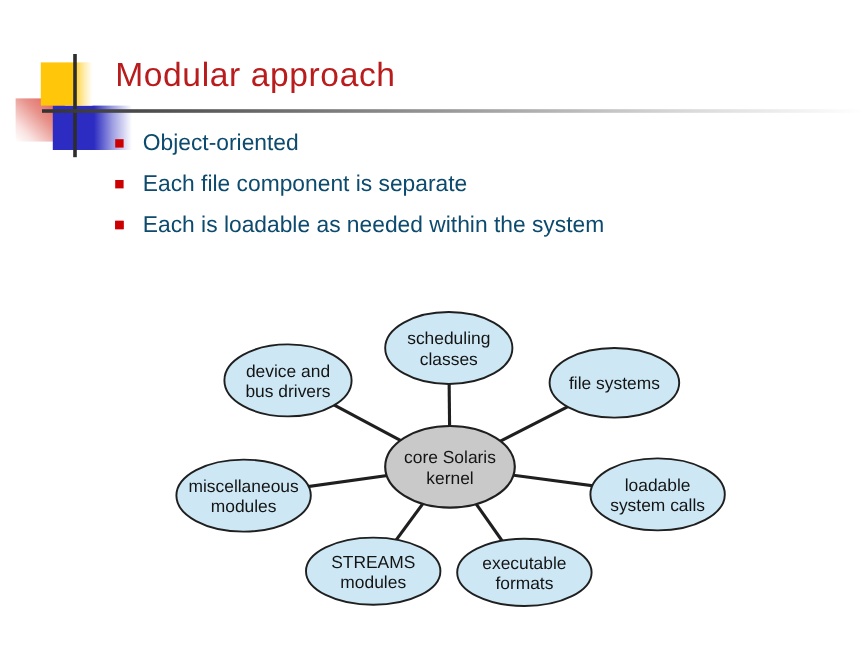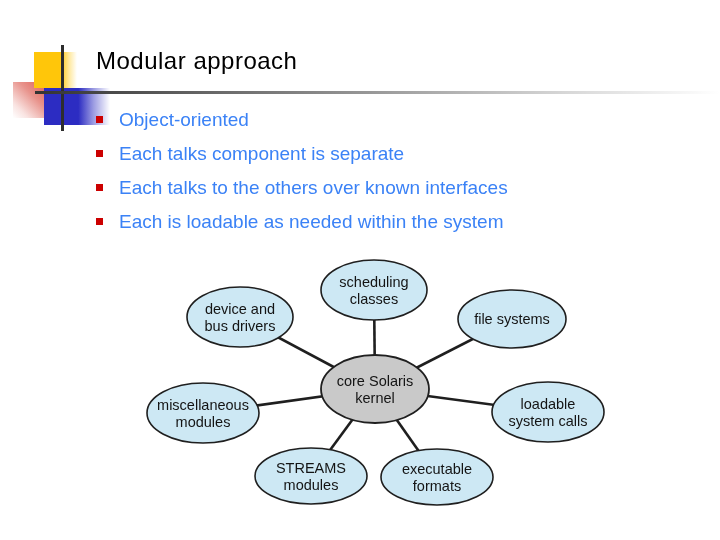--- a/index.html
+++ b/index.html
@@ -36,42 +36,42 @@
   .deco-hline {
     left: 35px; top: 91px; width: 685px; height: 3px;
     background: linear-gradient(to right, #333333 0%, #666666 25%, #9a9a9a 50%, #d8d8d8 78%, #ffffff 100%);
   }
 
   
   .slide-title {
     position: absolute;
     left: 96px; top: 47px;
     margin: 0;
-    font-size: 24px;
+    font-size: 28px;
     font-weight: 400;
     letter-spacing: 0.5px;
-    color: #000000;
+    color: #b91c1c;
     white-space: nowrap;
   }
 
   
   .bullets {
     position: absolute;
     left: 95px; top: 109px;
     width: 560px;
     list-style: none;
     margin: 0; padding: 0;
   }
   .bullets li {
     position: relative;
     padding-left: 24px;
     margin-bottom: 13px;
     font-size: 19px;
     line-height: 21px;
-    color: #3b82f6;
+    color: #0c4a6e;
     white-space: nowrap;
   }
   .bullet-sq {
     position: absolute;
     left: 1px; top: 7px;
     width: 7px; height: 7px;
     background: #cc0000;
   }
 
   
@@ -97,25 +97,24 @@
 
 <h1 class="slide-title">Modular approach</h1>
 
 <ul class="bullets">
   <li>
     <span class="bullet-sq"></span>
     <span>Object-oriented</span>
   </li>
   <li>
     <span class="bullet-sq"></span>
-    <span>Each talks component is separate</span>
+    <span>Each file component is separate</span>
   </li>
   <li>
     <span class="bullet-sq"></span>
-    <span>Each talks to the others over known interfaces</span>
   </li>
   <li>
     <span class="bullet-sq"></span>
     <span>Each is loadable as needed within the system</span>
   </li>
 </ul>
 
 <svg class="diagram-svg" width="720" height="540" viewBox="0 0 720 540">
 
   <g stroke="#1f1f1f" stroke-width="2.6">

